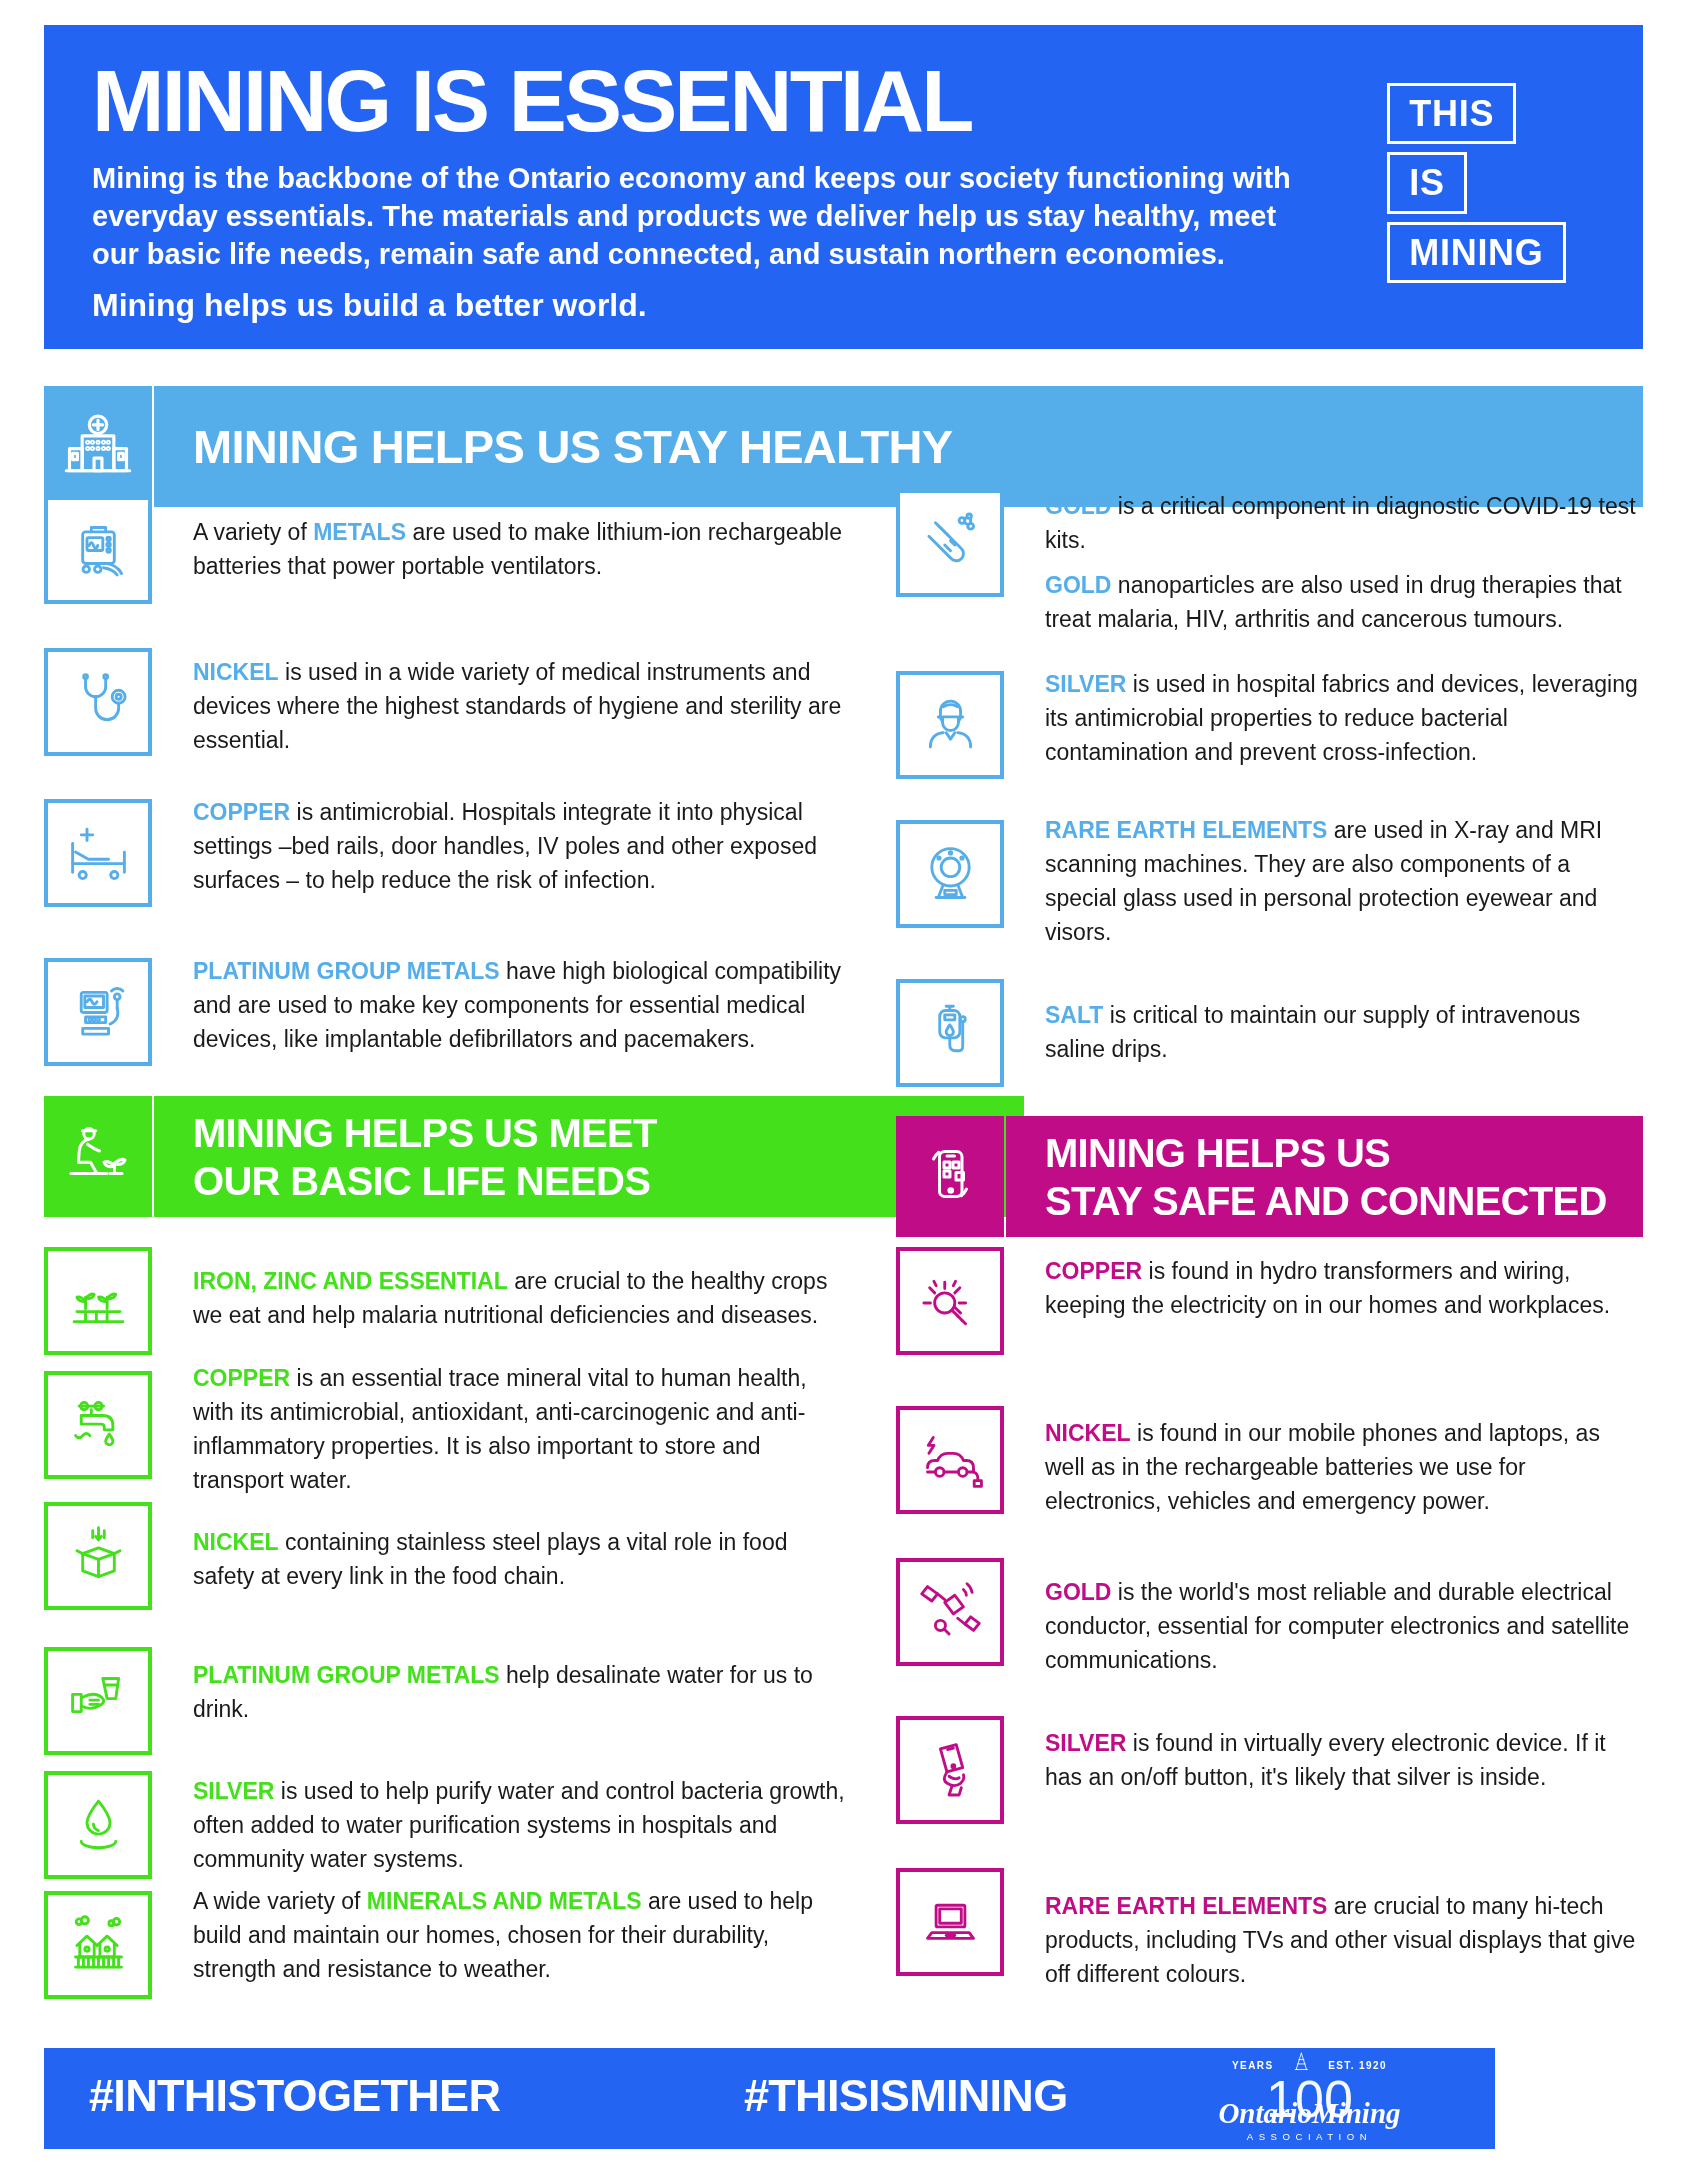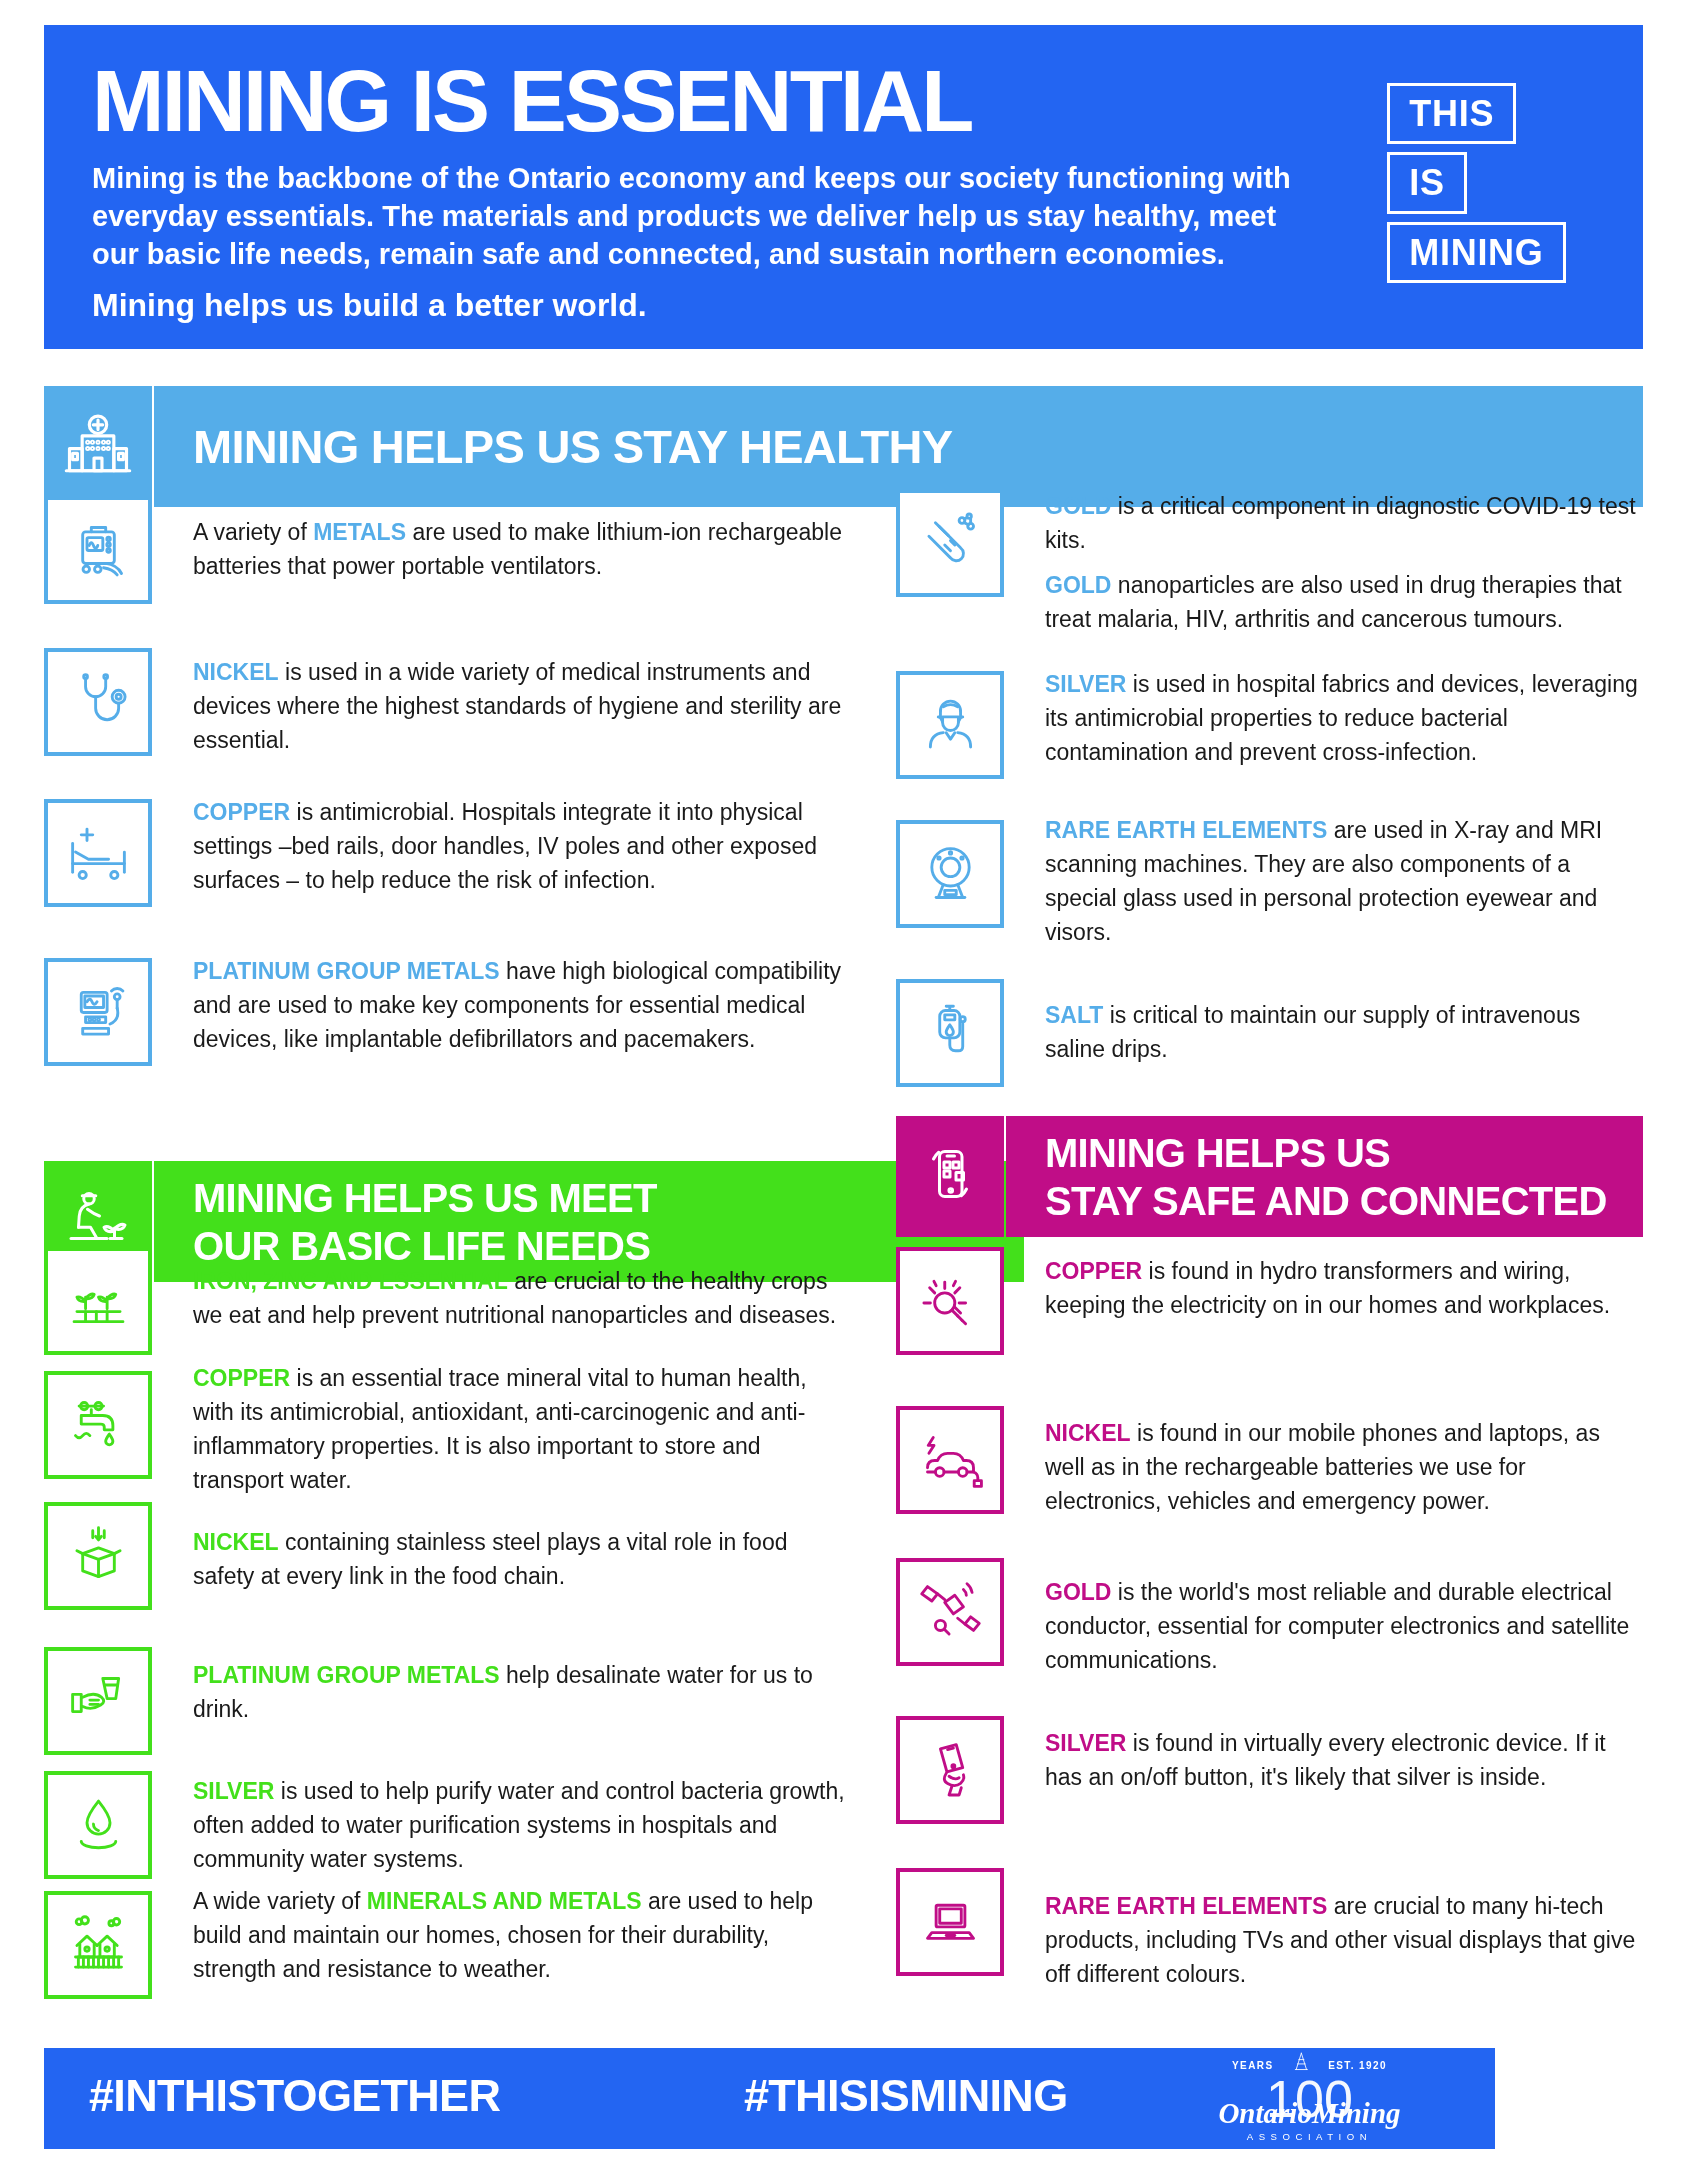--- a/index.html
+++ b/index.html
@@ -243,21 +243,21 @@
       <path d="M47 54v10q0 8 8 8h4q6 0 6-6V34"></path>
           <circle cx="65" cy="28" r="3.5"></circle>
     </svg>
       </div>
     <div class="item-text" style="margin-top:19.3px">
         <p><span class="hl">SALT</span><span> is critical to maintain our supply of intravenous saline drips.</span></p>
       </div>
   </div>
 </div>
 
-<div class="banner-row" style="left:44px;top:1161px;width:980px">
+<div class="banner-row" style="left:44px;top:1096px;width:980px">
   <div class="banner-icon bg-green">
     <svg class="stroke" width="72" height="72" viewBox="0 0 96 96">
       <circle cx="36" cy="17" r="7"></circle>
         <path d="M27 13h18"></path>
       <path d="M36 24q-12 3-13 16l-1 15"></path>
         <path d="M34 31q8 6 16 9"></path>
       <path d="M22 55h16l8 14"></path>
         <path d="M12 70h48"></path>
       <path d="M70 68V56"></path>
         <path d="M70 60q-8-8-14-5 3 8 14 5z"></path>
@@ -295,21 +295,21 @@
   <div class="item left" style="top:1247px">
     <div class="icon-box">
         <svg class="stroke" width="69" height="69" viewBox="0 0 96 96">
       <path d="M30 58V42M30 48q-7-8-12-6 2 7 12 6zM30 44q7-8 12-6-2 7-12 6z"></path>
       <path d="M60 58V42M60 48q-7-8-12-6 2 7 12 6zM60 44q7-8 12-6-2 7-12 6z"></path>
       <path d="M18 62h60M14 76h68"></path>
           <path d="M30 62v14M45 62v14M60 62v14"></path>
     </svg>
       </div>
     <div class="item-text" style="margin-top:16.5px">
-        <p><span class="hl">IRON, ZINC AND ESSENTIAL</span><span>  are crucial to the healthy crops we eat and help prevent nutritional nanoparticles and diseases.</span></p>
+        <p><span class="hl">IRON, ZINC AND ESSENTIAL</span><span>  are crucial to the healthy crops we eat and help malaria nutritional deficiencies and diseases.</span></p>
       </div>
   </div>
 
   <div class="item left" style="top:1371px">
     <div class="icon-box">
         <svg class="stroke" width="69" height="69" viewBox="0 0 96 96">
       <circle cx="28" cy="21" r="5"></circle>
           <circle cx="48" cy="21" r="5"></circle>
           <path d="M21 21h34"></path>
       <path d="M38 26v8"></path>

